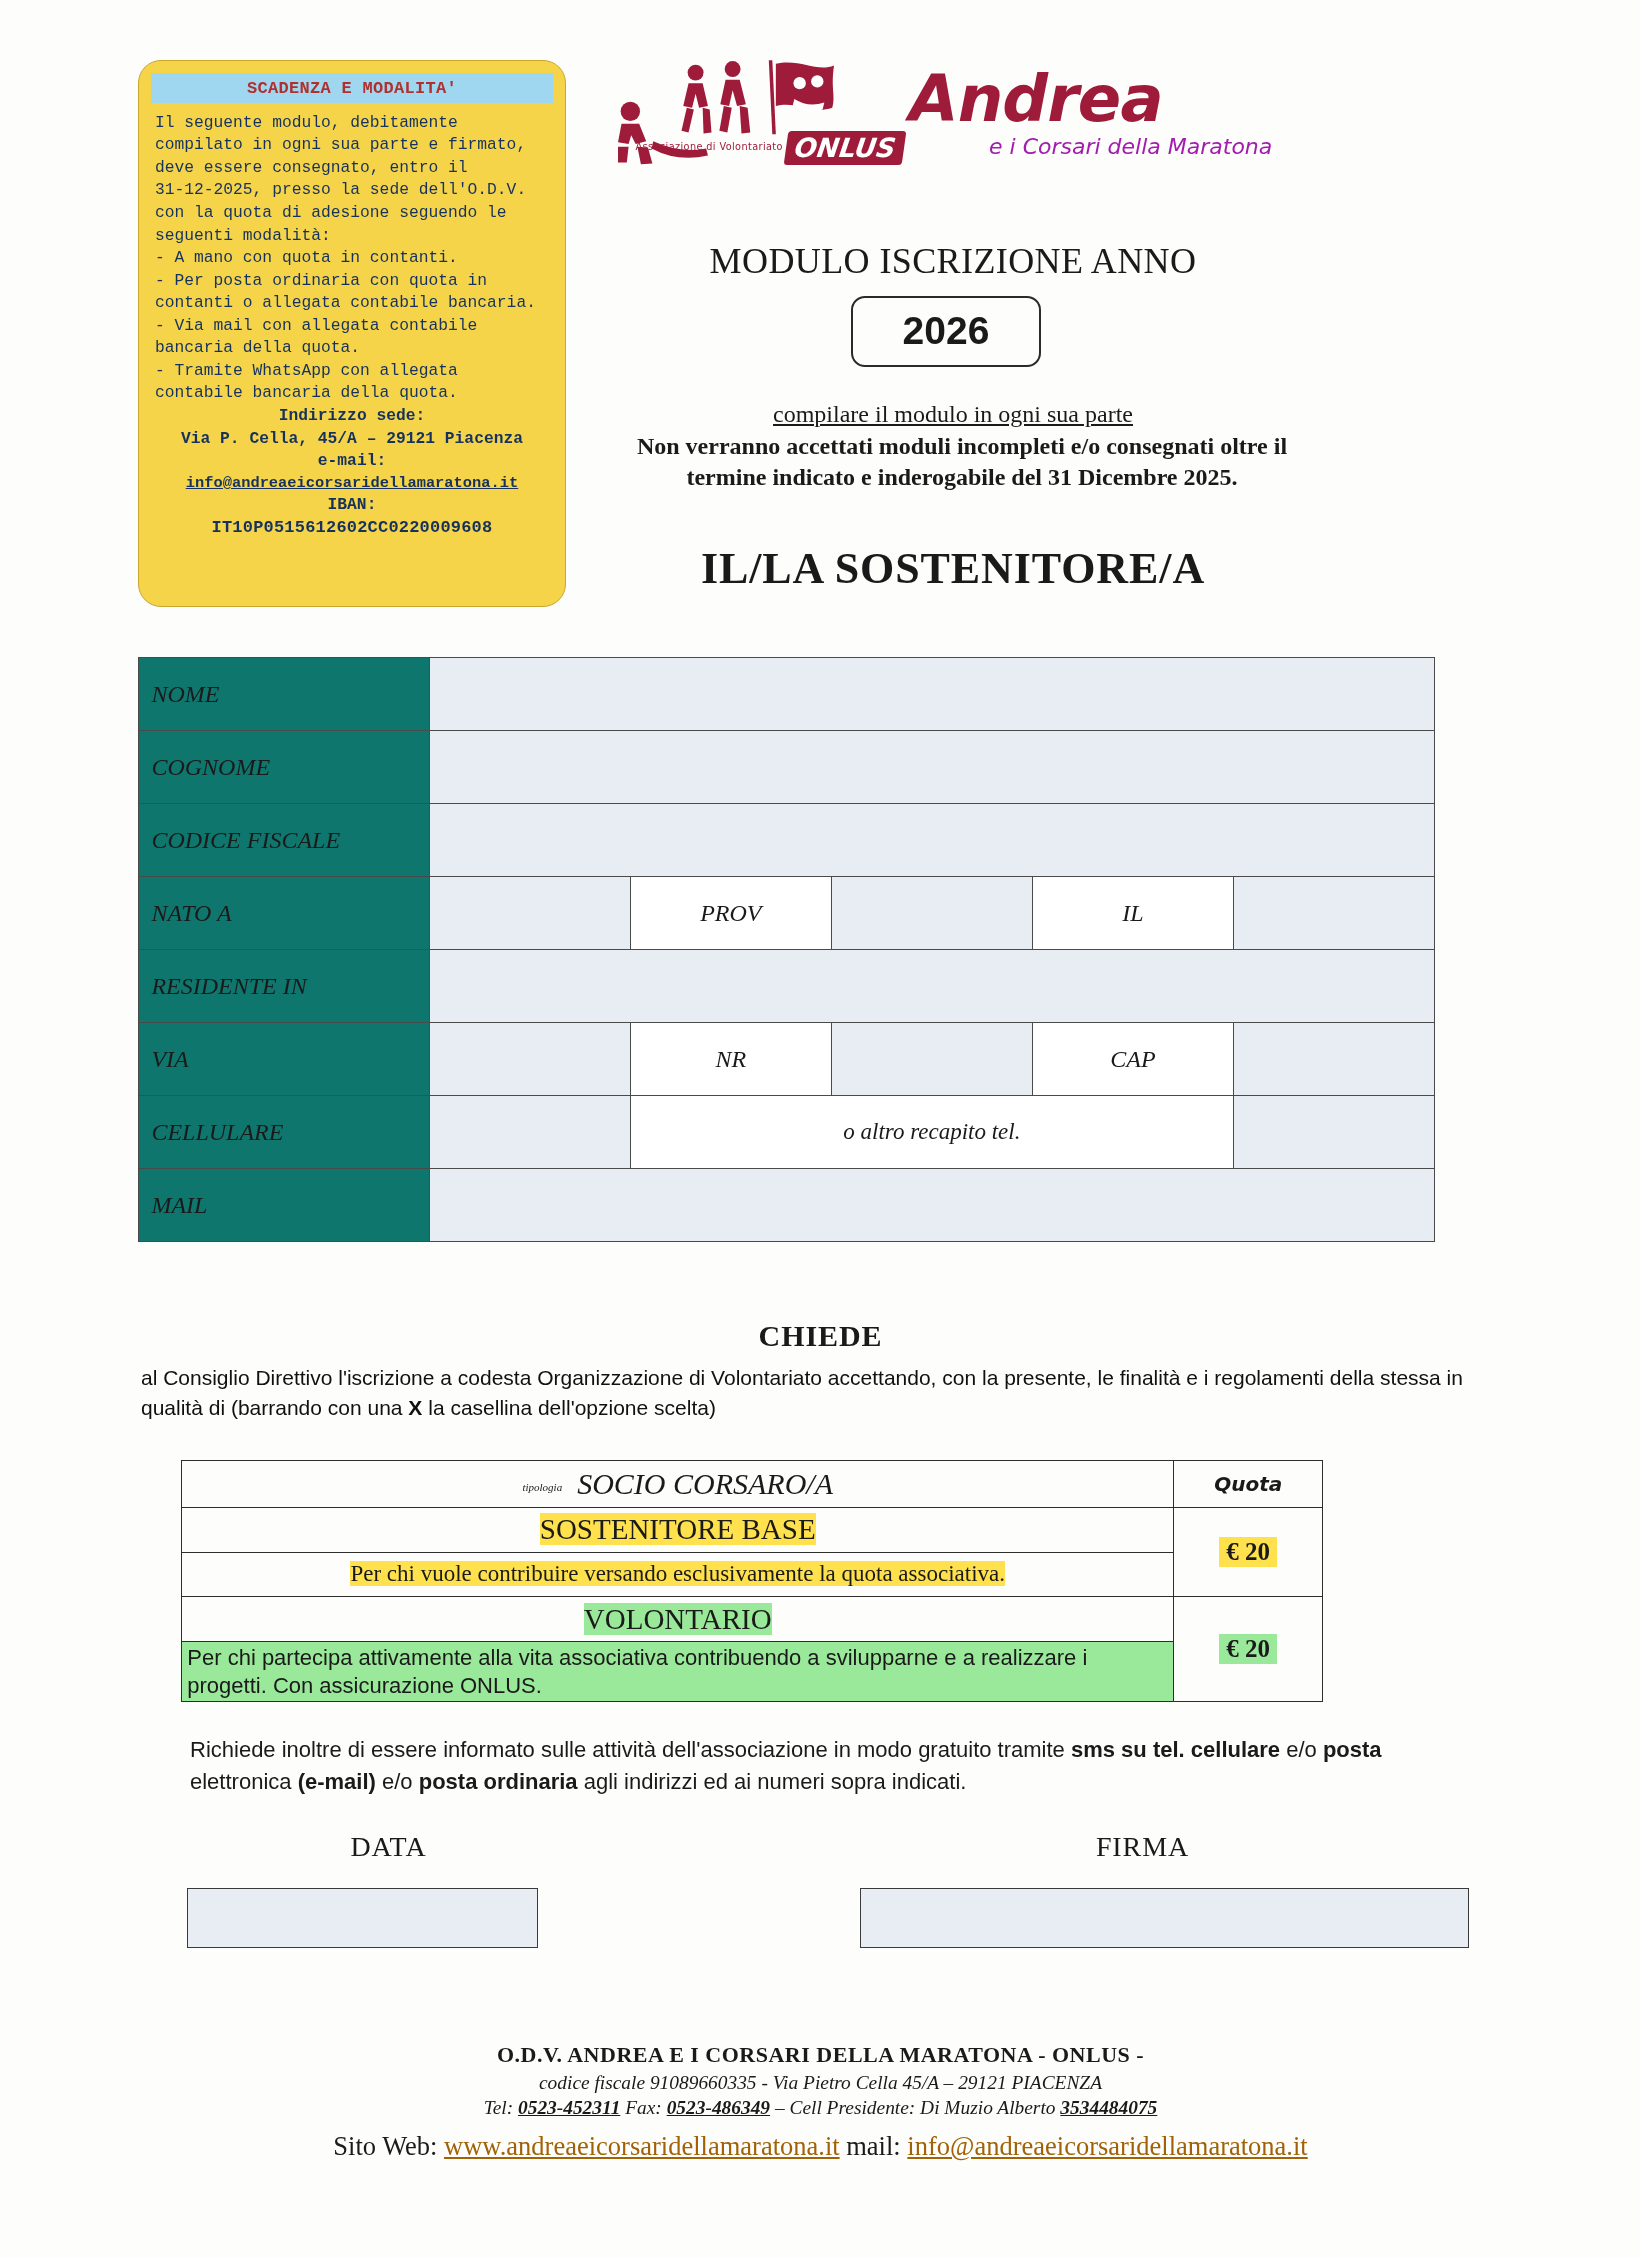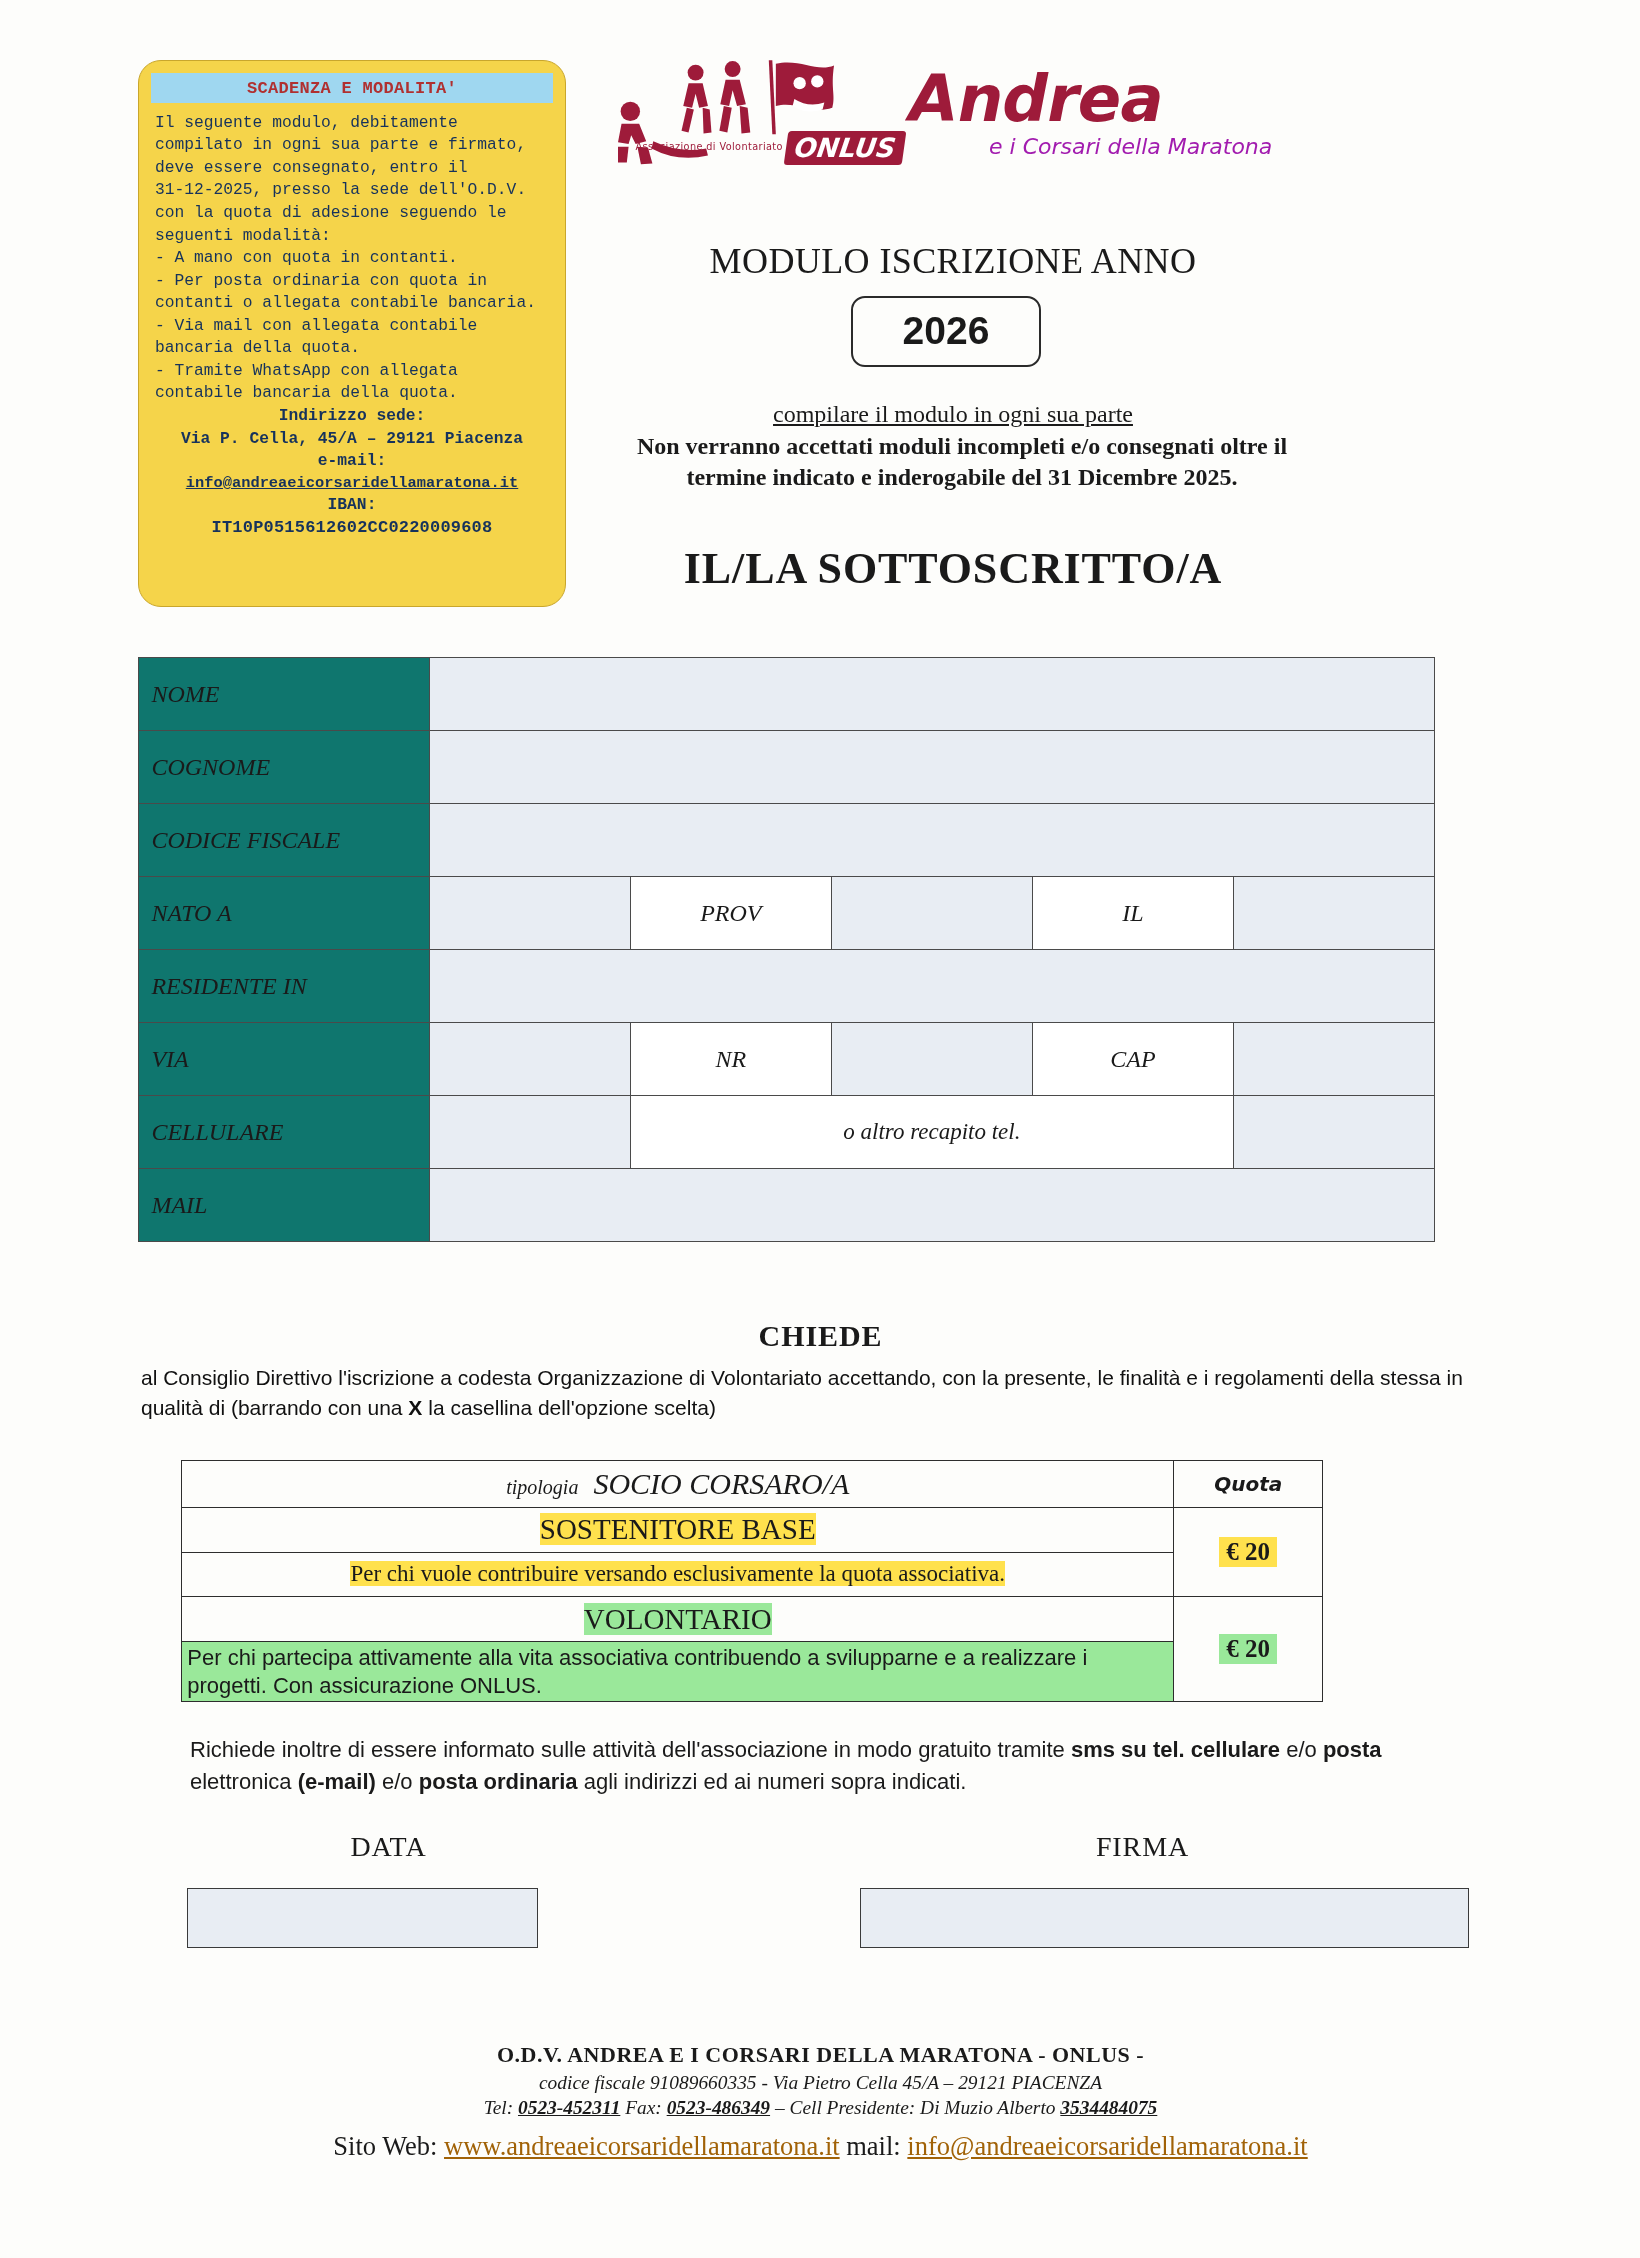--- a/index.html
+++ b/index.html
@@ -234,21 +234,21 @@
     padding: 1.8px 5.3px;
     vertical-align: middle;
   }
   .opt-head-left {
     text-align: center;
     font-size: 30px;
     font-style: italic;
     height: 42px;
   }
   .tipologia {
-    font-size: 20px;
+    font-size: 11px;
     font-style: italic;
     vertical-align: middle;
   }
   .opt-head-right {
     width: 137px;
     text-align: center;
     font-family: "DejaVu Sans", sans-serif;
     font-weight: bold;
     font-style: italic;
     font-size: 20px;
@@ -433,21 +433,21 @@
     <div class="logo-sub">e i Corsari della Maratona</div>
   </div>
 
   <div class="modulo-title">MODULO ISCRIZIONE ANNO</div>
   <div class="year-box">2026</div>
   <div class="compilare">compilare il modulo in ogni sua parte</div>
   <div class="nonverranno">
     <div>Non verranno accettati moduli incompleti e/o consegnati oltre il</div>
     <div>termine indicato e inderogabile del 31 Dicembre 2025.</div>
   </div>
-  <div class="sottoscritto">IL/LA SOTTOSCRITTO/A</div>
+  <div class="sottoscritto">IL/LA SOSTENITORE/A</div>
 
   <table class="form-table">
     <tbody>
         <tr>
       <td class="lbl">NOME</td>
       <td class="fill" colspan="5"></td>
     </tr>
     <tr>
       <td class="lbl">COGNOME</td>
       <td class="fill" colspan="5"></td>

